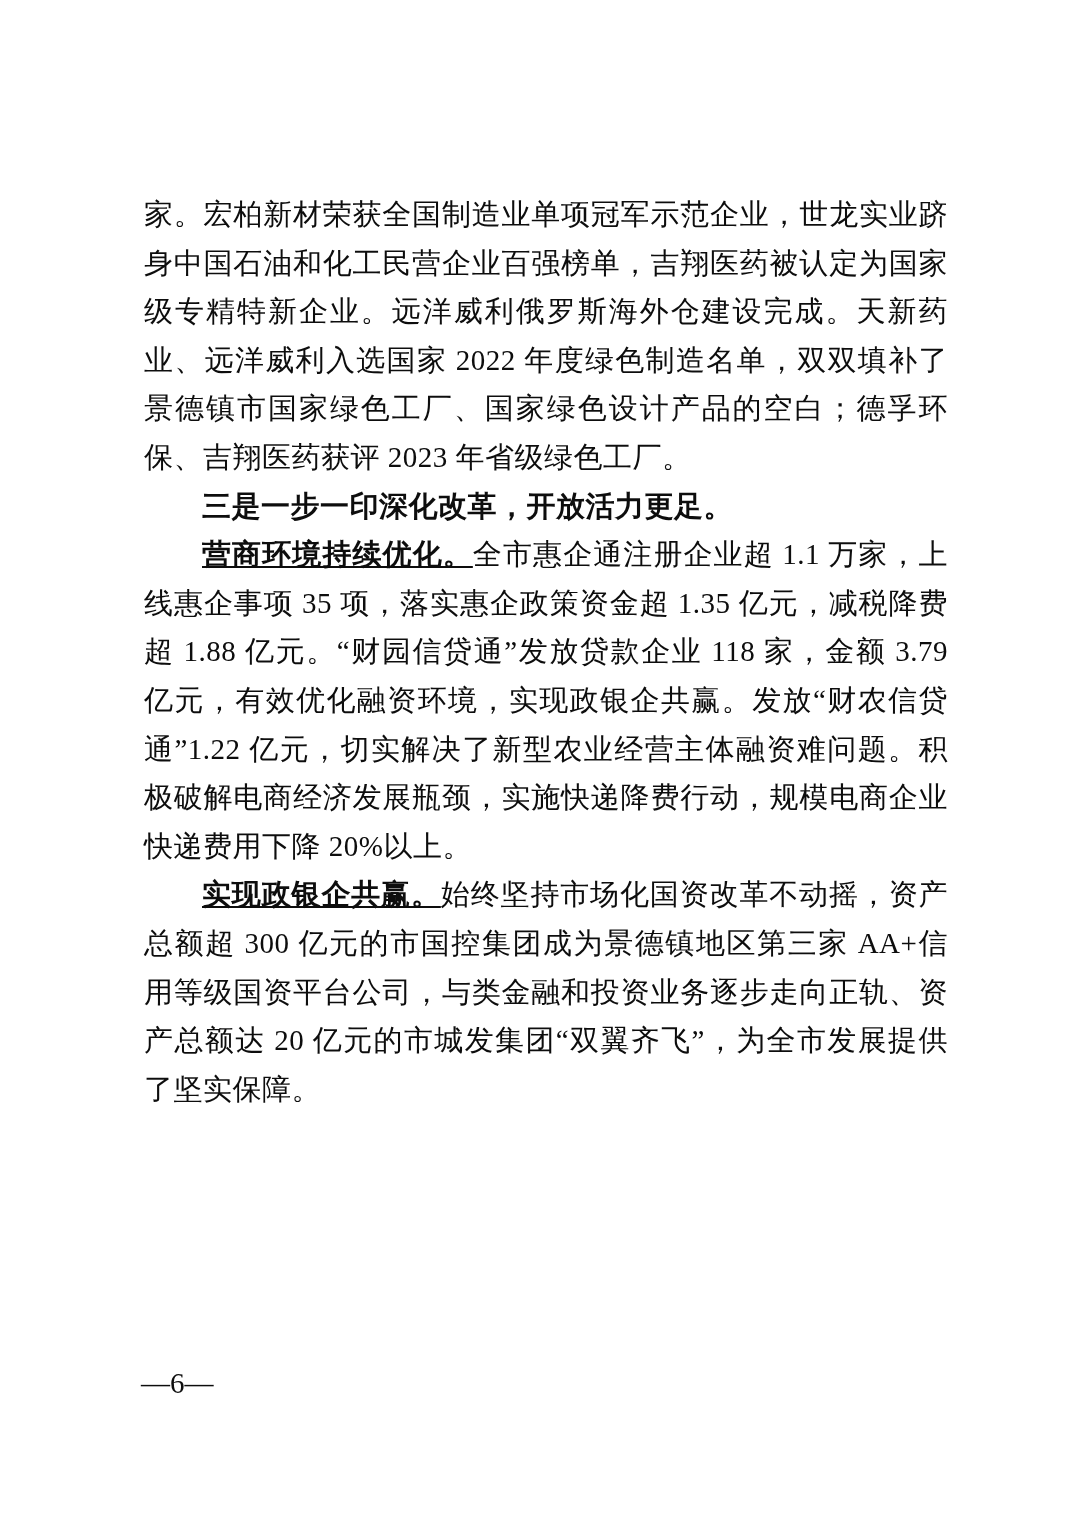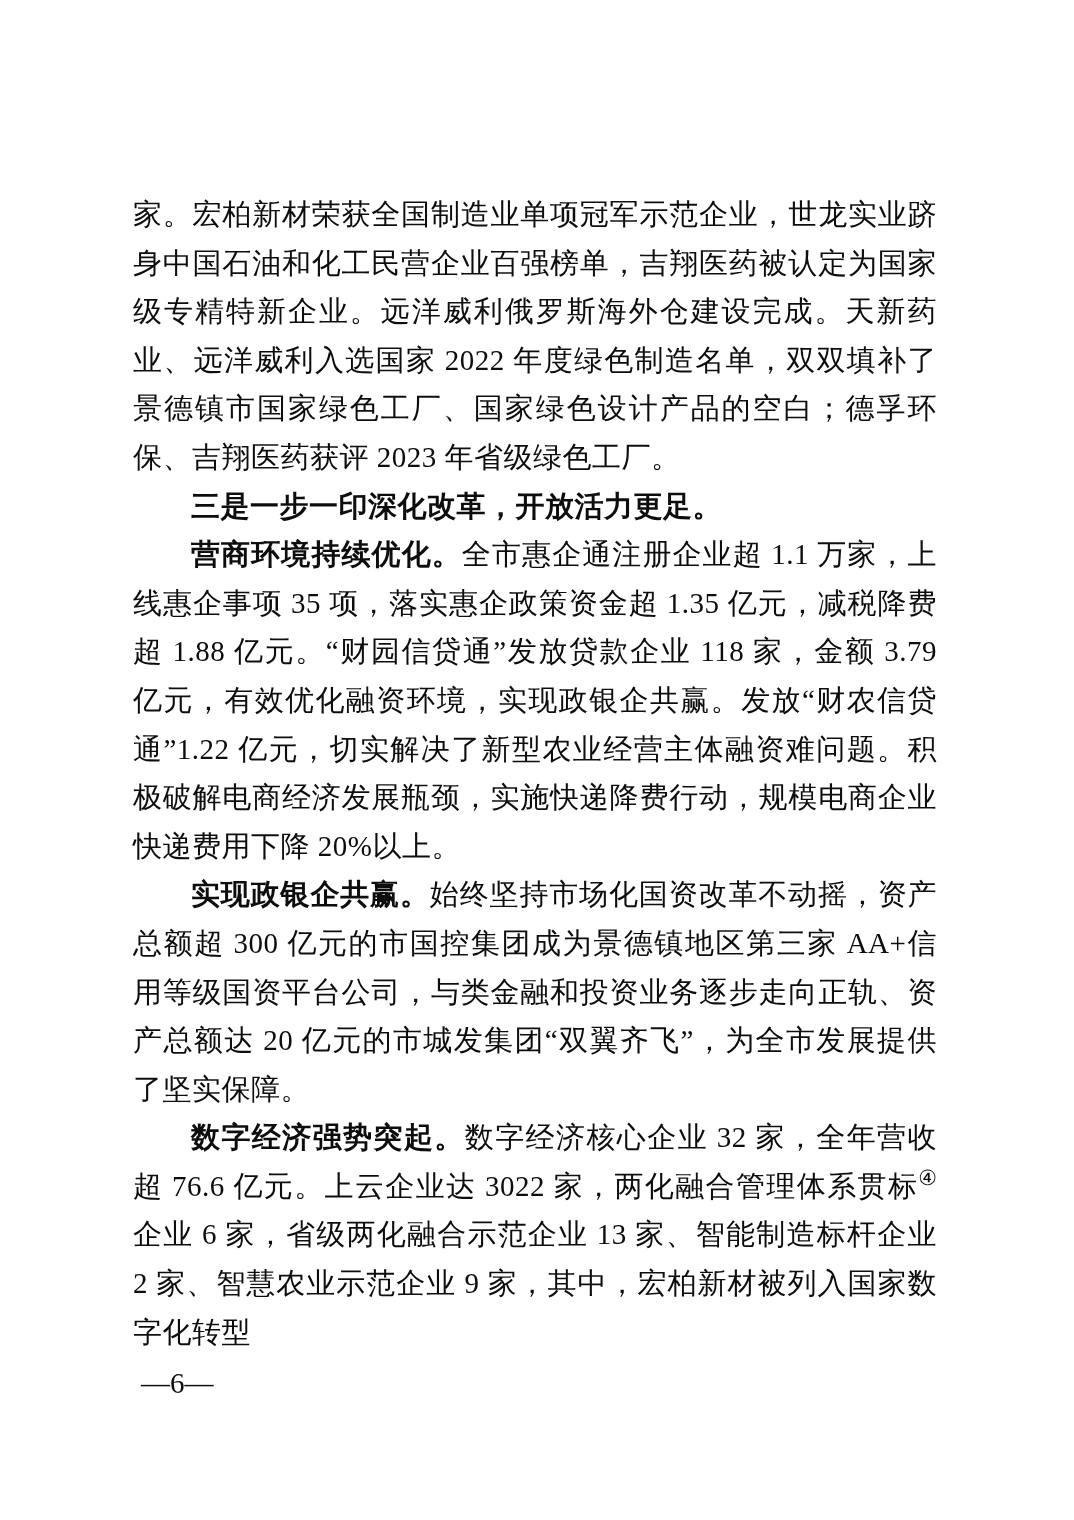--- a/index.html
+++ b/index.html
@@ -11,39 +11,40 @@
     position: relative;
     width: 1074px;
     height: 1520px;
     background: #ffffff;
     overflow: hidden;
     font-family: "Liberation Serif", "DejaVu Serif", serif;
     color: #0d0d0d;
   }
   .content {
     position: absolute;
-    left: 133px;
+    left: 144px;
     top: 190px;
     width: 804px;
   }
   .para {
     margin: 0;
     font-size: 29px;
     line-height: 48.6px;
     text-align: justify;
     text-justify: inter-ideograph;
     letter-spacing: 0.5px;
     text-indent: 2em;
     word-break: break-word;
   }
   .para.no-indent {
     text-indent: 0;
   }
   .bold {
     font-weight: bold;
+    text-decoration: underline;
   }
   .heading {
     font-weight: bold;
   }
   sup.fn-marker {
     font-size: 0.72em;
     line-height: 0;
     vertical-align: super;
     letter-spacing: 0;
   }
@@ -64,18 +65,17 @@
   <main class="content">
 
     <p class="para no-indent"><span>家。宏柏新材荣获全国制造业单项冠军示范企业，世龙实业跻身中国石油和化工民营企业百强榜单，吉翔医药被认定为国家级专精特新企业。远洋威利俄罗斯海外仓建设完成。天新药业、远洋威利入选国家 2022 年度绿色制造名单，双双填补了景德镇市国家绿色工厂、国家绿色设计产品的空白；德孚环保、吉翔医药获评 2023 年省级绿色工厂。</span></p>
 
     <p class="para heading"><span>三是一步一印深化改革，开放活力更足。</span></p>
 
     <p class="para"><span class="bold">营商环境持续优化。</span><span>全市惠企通注册企业超 1.1 万家，上线惠企事项 35 项，落实惠企政策资金超 1.35 亿元，减税降费超 1.88 亿元。“财园信贷通”发放贷款企业 118 家，金额 3.79 亿元，有效优化融资环境，实现政银企共赢。发放“财农信贷通”1.22 亿元，切实解决了新型农业经营主体融资难问题。积极破解电商经济发展瓶颈，实施快递降费行动，规模电商企业快递费用下降 20%以上。</span></p>
 
     <p class="para"><span class="bold">实现政银企共赢。</span><span>始终坚持市场化国资改革不动摇，资产总额超 300 亿元的市国控集团成为景德镇地区第三家 AA+信用等级国资平台公司，与类金融和投资业务逐步走向正轨、资产总额达 20 亿元的市城发集团“双翼齐飞”，为全市发展提供了坚实保障。</span></p>
 
-    <p class="para"><span class="bold">数字经济强势突起。</span><span>数字经济核心企业 32 家，全年营收超 76.6 亿元。上云企业达 3022 家，两化融合管理体系贯标</span><sup class="fn-marker">④</sup><span>企业 6 家，省级两化融合示范企业 13 家、智能制造标杆企业 2 家、智慧农业示范企业 9 家，其中，宏柏新材被列入国家数字化转型</span></p>
 
   </main>
 
   <footer class="page-footer"><span>—6—</span></footer>
 </div>
 
 </body></html>

